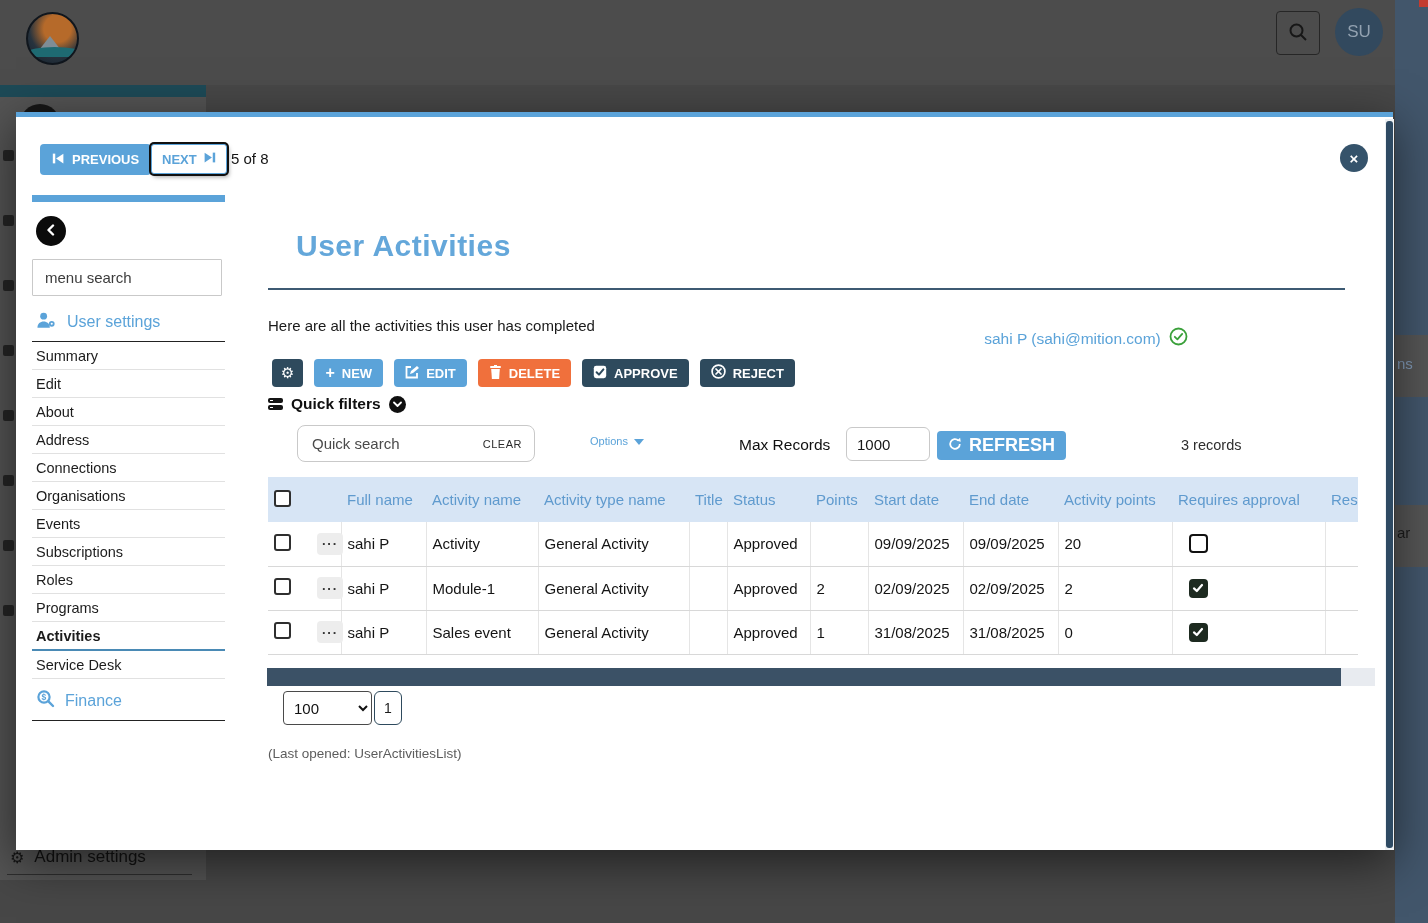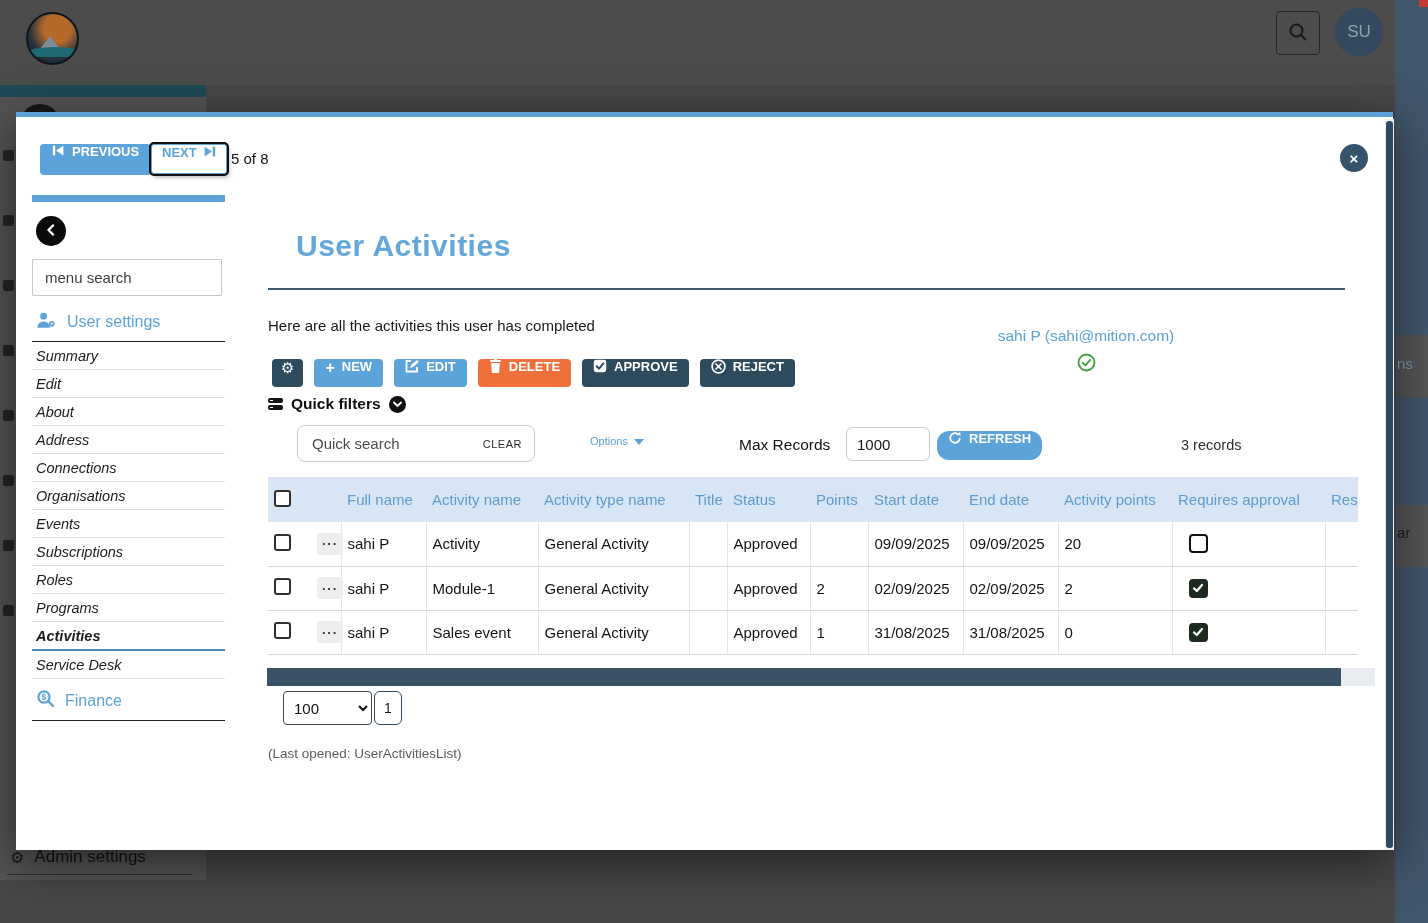--- a/index.html
+++ b/index.html
@@ -35,47 +35,47 @@
   .bg-frag-ns { left:1397px; top:355px; color:#7f98b5; font-size:15px; }
   .bg-frag-ar { left:1397px; top:524px; color:#1b1b1b; font-size:15px; }
   .bg-red-corner { left:1419px; top:0; width:9px; height:7px; background:#c43b2f; }
 
   
   .modal { left:16px; top:112px; width:1377px; height:738px; background:#ffffff;
     border-top:5px solid #5ba3d9; box-shadow:0 12px 45px rgba(0,0,0,.55); }
   .modal-vscroll-track { left:1369px; top:2px; width:9px; height:731px; background:#eef1f4; }
   .modal-vscroll-thumb { left:1370px; top:4px; width:7px; height:727px; background:#2e4a63; border-radius:3px; }
 
-  .btn { display:inline-flex; gap:7px; border:none; border-radius:4px;
+  .btn { display:inline-flex; align-items:center; gap:7px; border:none; border-radius:4px;
     font-weight:bold; font-size:13px; cursor:pointer; font-family:"Liberation Sans",sans-serif; }
   .btn-prev { left:24px; top:27px; height:31px; padding:0 12px; background:#5ba3d9; color:#fff; }
   .btn-next { left:135px; top:27px; height:30px; padding:0 10px; background:#fff; color:#5ba3d9;
     border:1px solid #5ba3d9; box-shadow:0 0 0 2px #111, 2px 3px 4px rgba(0,0,0,.35); border-radius:3px;gap:6px; }
   .pager-counter { left:215px; top:33px; font-size:15px; color:#141414; }
   .btn-close { left:1324px; top:27px; width:28px; height:28px; border-radius:50%; background:#35536b;
     color:#fff; display:flex; align-items:center; justify-content:center; font-size:15px; font-weight:bold; border:none; cursor:pointer; }
 
   
   .mside { left:16px; top:78px; width:193px; height:660px; overflow:hidden; }
   .mside-bluebar { width:193px; height:7px; background:#5ba3d9; }
   .mside-collapse { margin:14px 0 0 4px; width:30px; height:30px; border-radius:50%; background:#0b0b0b;
     display:flex; align-items:center; justify-content:center; border:none; cursor:pointer; }
   .mside-search { margin-top:13px; width:190px; height:37px; border:1px solid #c9c9c9; border-radius:1px;
     padding:0 12px; font-size:15px; color:#333; font-family:"Liberation Sans",sans-serif; }
   .mside-search::placeholder { color:#3c3c3c; }
   .sec-head { margin-top:15px; display:flex; align-items:center; gap:10px; color:#5ba3d9; font-size:16px;
     padding:0 0 8px 4px; border-bottom:1.5px solid #222; }
-  .sec-item { padding:6px 4px 5px 4px; font-size:14.5px; color:#1c1c1c; border-bottom:1px solid #e1e1e1; cursor:pointer;font-style:italic; }
+  .sec-item { padding:6px 4px 5px 4px; font-size:14.5px; color:#1c1c1c; border-bottom:1px solid #e1e1e1; cursor:pointer; }
   .sec-item.active { font-weight:bold; border-bottom:2.5px solid #4a8ab5; }
 
   
   .page-title { left:280px; top:112px; font-size:30px; font-weight:bold; color:#64a7da; letter-spacing:.5px; }
   .title-rule { left:252px; top:171px; width:1077px; height:2px; background:#3d5a73; }
   .subtitle { left:252px; top:200px; font-size:15px; color:#1a1a1a; }
-  .user-link-row { left:820px; top:210px; width:500px; display:flex; justify-content:center; align-items:center; gap:8px;flex-direction:column; }
+  .user-link-row { left:820px; top:210px; width:500px; display:flex; justify-content:center; align-items:center; gap:8px; }
   .user-link { color:#5ba3d9; font-size:15.5px; cursor:pointer; }
 
   .toolbar { left:256px; top:242px; display:flex; gap:11px; align-items:center; }
   .tb { height:28px; padding:0 11px; color:#fff; }
   .tb-gear { background:#2e4a5d; padding:0 9px; }
   .tb-blue { background:#5ba3d9; }
   .tb-orange { background:#f0703c; }
   .tb-dark { background:#2e4a5d; }
   .gear-glyph { font-family:"DejaVu Sans",sans-serif; font-size:15px; font-weight:normal; }
 
@@ -91,21 +91,21 @@
     display:flex; align-items:center; background:#fff; }
   .qsearch-input { border:none; outline:none; flex:1; padding:0 0 0 14px; font-size:15px; min-width:0; }
   .qsearch-input::placeholder { color:#4a4a4a; }
   .qsearch-clear { border:none; background:none; font-size:11px; letter-spacing:.5px; color:#2c2c2c; padding:0 12px; cursor:pointer; }
   .options-link { left:574px; top:318px; color:#5ba3d9; font-size:11px; cursor:pointer; }
   .options-caret { display:inline-block; margin-left:6px; width:0; height:0; border-left:5px solid transparent;
     border-right:5px solid transparent; border-top:6px solid #5ba3d9; vertical-align:middle; }
   .maxrec-label { left:723px; top:319px; font-size:15.5px; color:#101010; }
   .maxrec-input { left:830px; top:310px; width:84px; height:34px; border:1px solid #c9c9c9; border-radius:6px;
     padding:0 10px; font-size:15px; color:#161616; }
-  .btn-refresh { left:921px; top:314px; height:29px; padding:0 11px; background:#5ba3d9; color:#fff; border-radius:12px; font-size:13px; }
+  .btn-refresh { left:921px; top:314px; height:29px; padding:0 11px; background:#5ba3d9; color:#fff; border-radius:4px; font-size:18px; }
   .records-count { left:1165px; top:320px; font-size:14.5px; color:#2e2e2e; }
 
   
   .tbl-wrap { left:252px; top:360px; width:1090px; overflow:hidden; }
   table.grid { border-collapse:collapse; table-layout:fixed; width:1123px; }
   .grid thead td { background:#d7e5f5; color:#5f9ace; font-size:15px; height:45px; padding:0 6px; }
   .grid tbody td { font-size:15px; color:#141414; height:44px; padding:0 6px;
     border-bottom:1px solid #d8d8d8; border-right:1px solid #e5e5e5; background:#fff; }
   .grid tbody td:first-child { border-right:none; }
   .cb { width:17px; height:17px; border:2px solid #2f2f2f; border-radius:3px; background:#fff; display:inline-block; cursor:pointer; }

